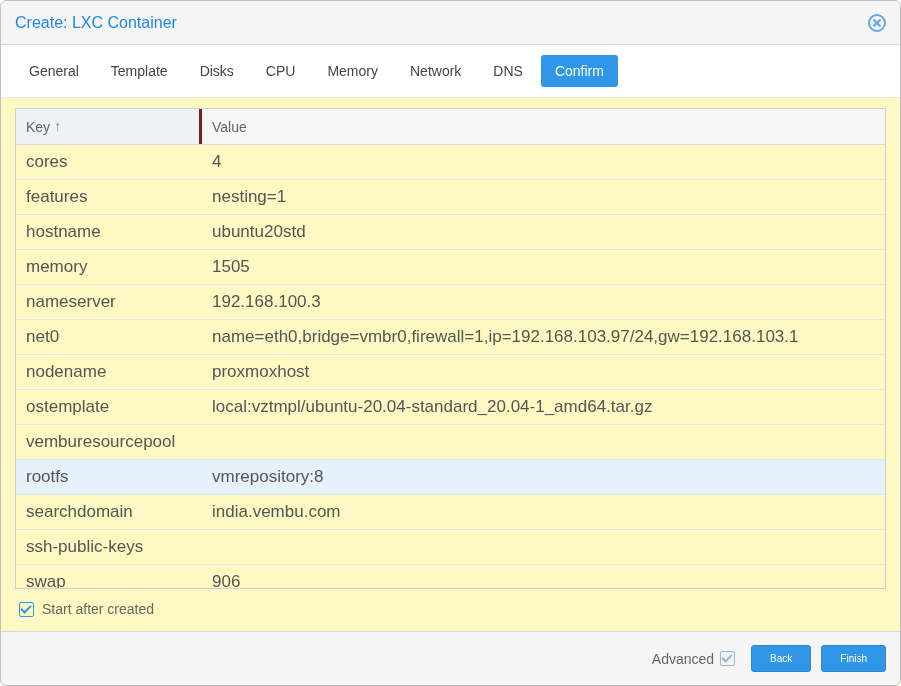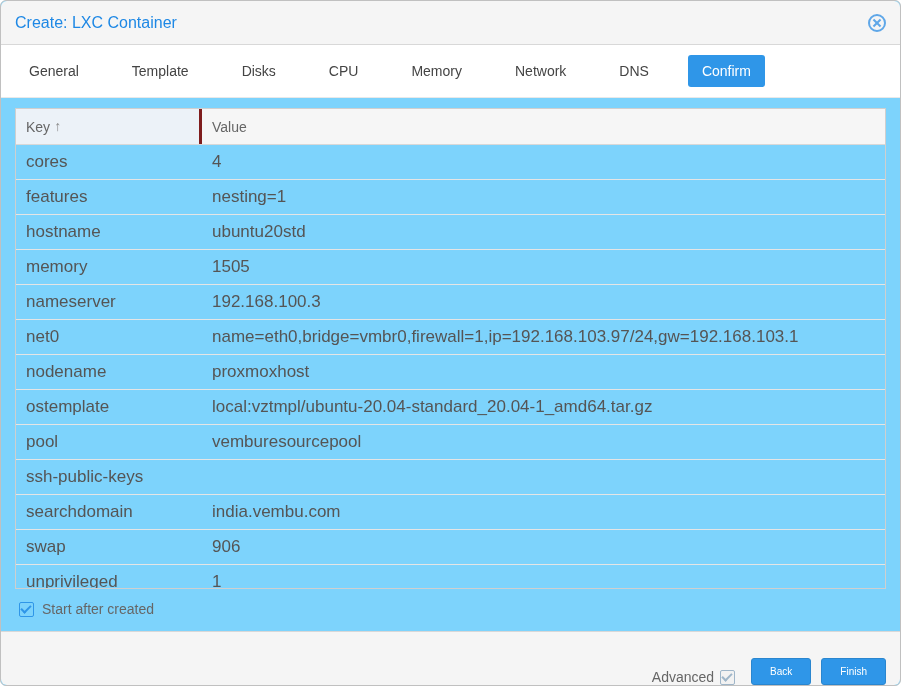--- a/index.html
+++ b/index.html
@@ -10,21 +10,21 @@
       width: 901px;
       height: 686px;
       overflow: hidden;
       position: relative;
     }
     .window {
       width: 901px;
       height: 686px;
       border: 1px solid #c0c0c0;
       border-radius: 6px;
-      background: #7dd3fc;
+      background: #fef9c3;
       position: relative;
       display: flex;
       flex-direction: column;
     }
     .titlebar {
       height: 44px;
       background: #f5f5f5;
       border-bottom: 1px solid #d8d8d8;
       display: flex;
       align-items: center;
@@ -48,21 +48,21 @@
       position: absolute;
       width: 10px; height: 2px;
       background: #5fa7e8;
       top: 6px; left: 2px;
     }
     .close-icon::before { transform: rotate(45deg); }
     .close-icon::after  { transform: rotate(-45deg); }
 
     .tabs {
       display: flex;
-      gap: 25px;
+      gap: 4px;
       padding: 10px 14px;
       background: #fff;
       border-bottom: 1px solid #e9e9e9;
       align-items: center;
     }
     .tab {
       padding: 8px 14px;
       color: #444;
       border-radius: 3px;
       cursor: pointer;
@@ -181,21 +181,21 @@
       background: #f2f2f2;
       cursor: default;
     }
     .chk.disabled.checked::after { border-color: #9fb6c9; }
 
     .footer-bar {
       height: 54px;
       border-top: 1px solid #d8d8d8;
       background: #f5f5f5;
       display: flex;
-      align-items: flex-end;
+      align-items: center;
       justify-content: flex-end;
       padding: 0 14px;
       gap: 10px;
       border-radius: 0 0 6px 6px;
     }
     .adv {
       color: #666;
       font-size: 14px;
       display: flex;
       align-items: center;
@@ -271,30 +271,33 @@
           </div>
           <div class="row">
             <div class="cell key">nodename</div>
             <div class="cell value">proxmoxhost</div>
           </div>
           <div class="row">
             <div class="cell key">ostemplate</div>
             <div class="cell value">local:vztmpl/ubuntu-20.04-standard_20.04-1_amd64.tar.gz</div>
           </div>
           <div class="row">
-            <div class="cell key">pool</div>
             <div class="cell value">vemburesourcepool</div>
+          </div>
+          <div class="row selected">
+            <div class="cell key">rootfs</div>
+            <div class="cell value">vmrepository:8</div>
+          </div>
+          <div class="row">
+            <div class="cell key">searchdomain</div>
+            <div class="cell value">india.vembu.com</div>
           </div>
           <div class="row">
             <div class="cell key">ssh-public-keys</div>
             <div class="cell value"></div>
-          </div>
-          <div class="row">
-            <div class="cell key">searchdomain</div>
-            <div class="cell value">india.vembu.com</div>
           </div>
           <div class="row">
             <div class="cell key">swap</div>
             <div class="cell value">906</div>
           </div>
           <div class="row">
             <div class="cell key">unprivileged</div>
             <div class="cell value">1</div>
           </div>
         </div>

